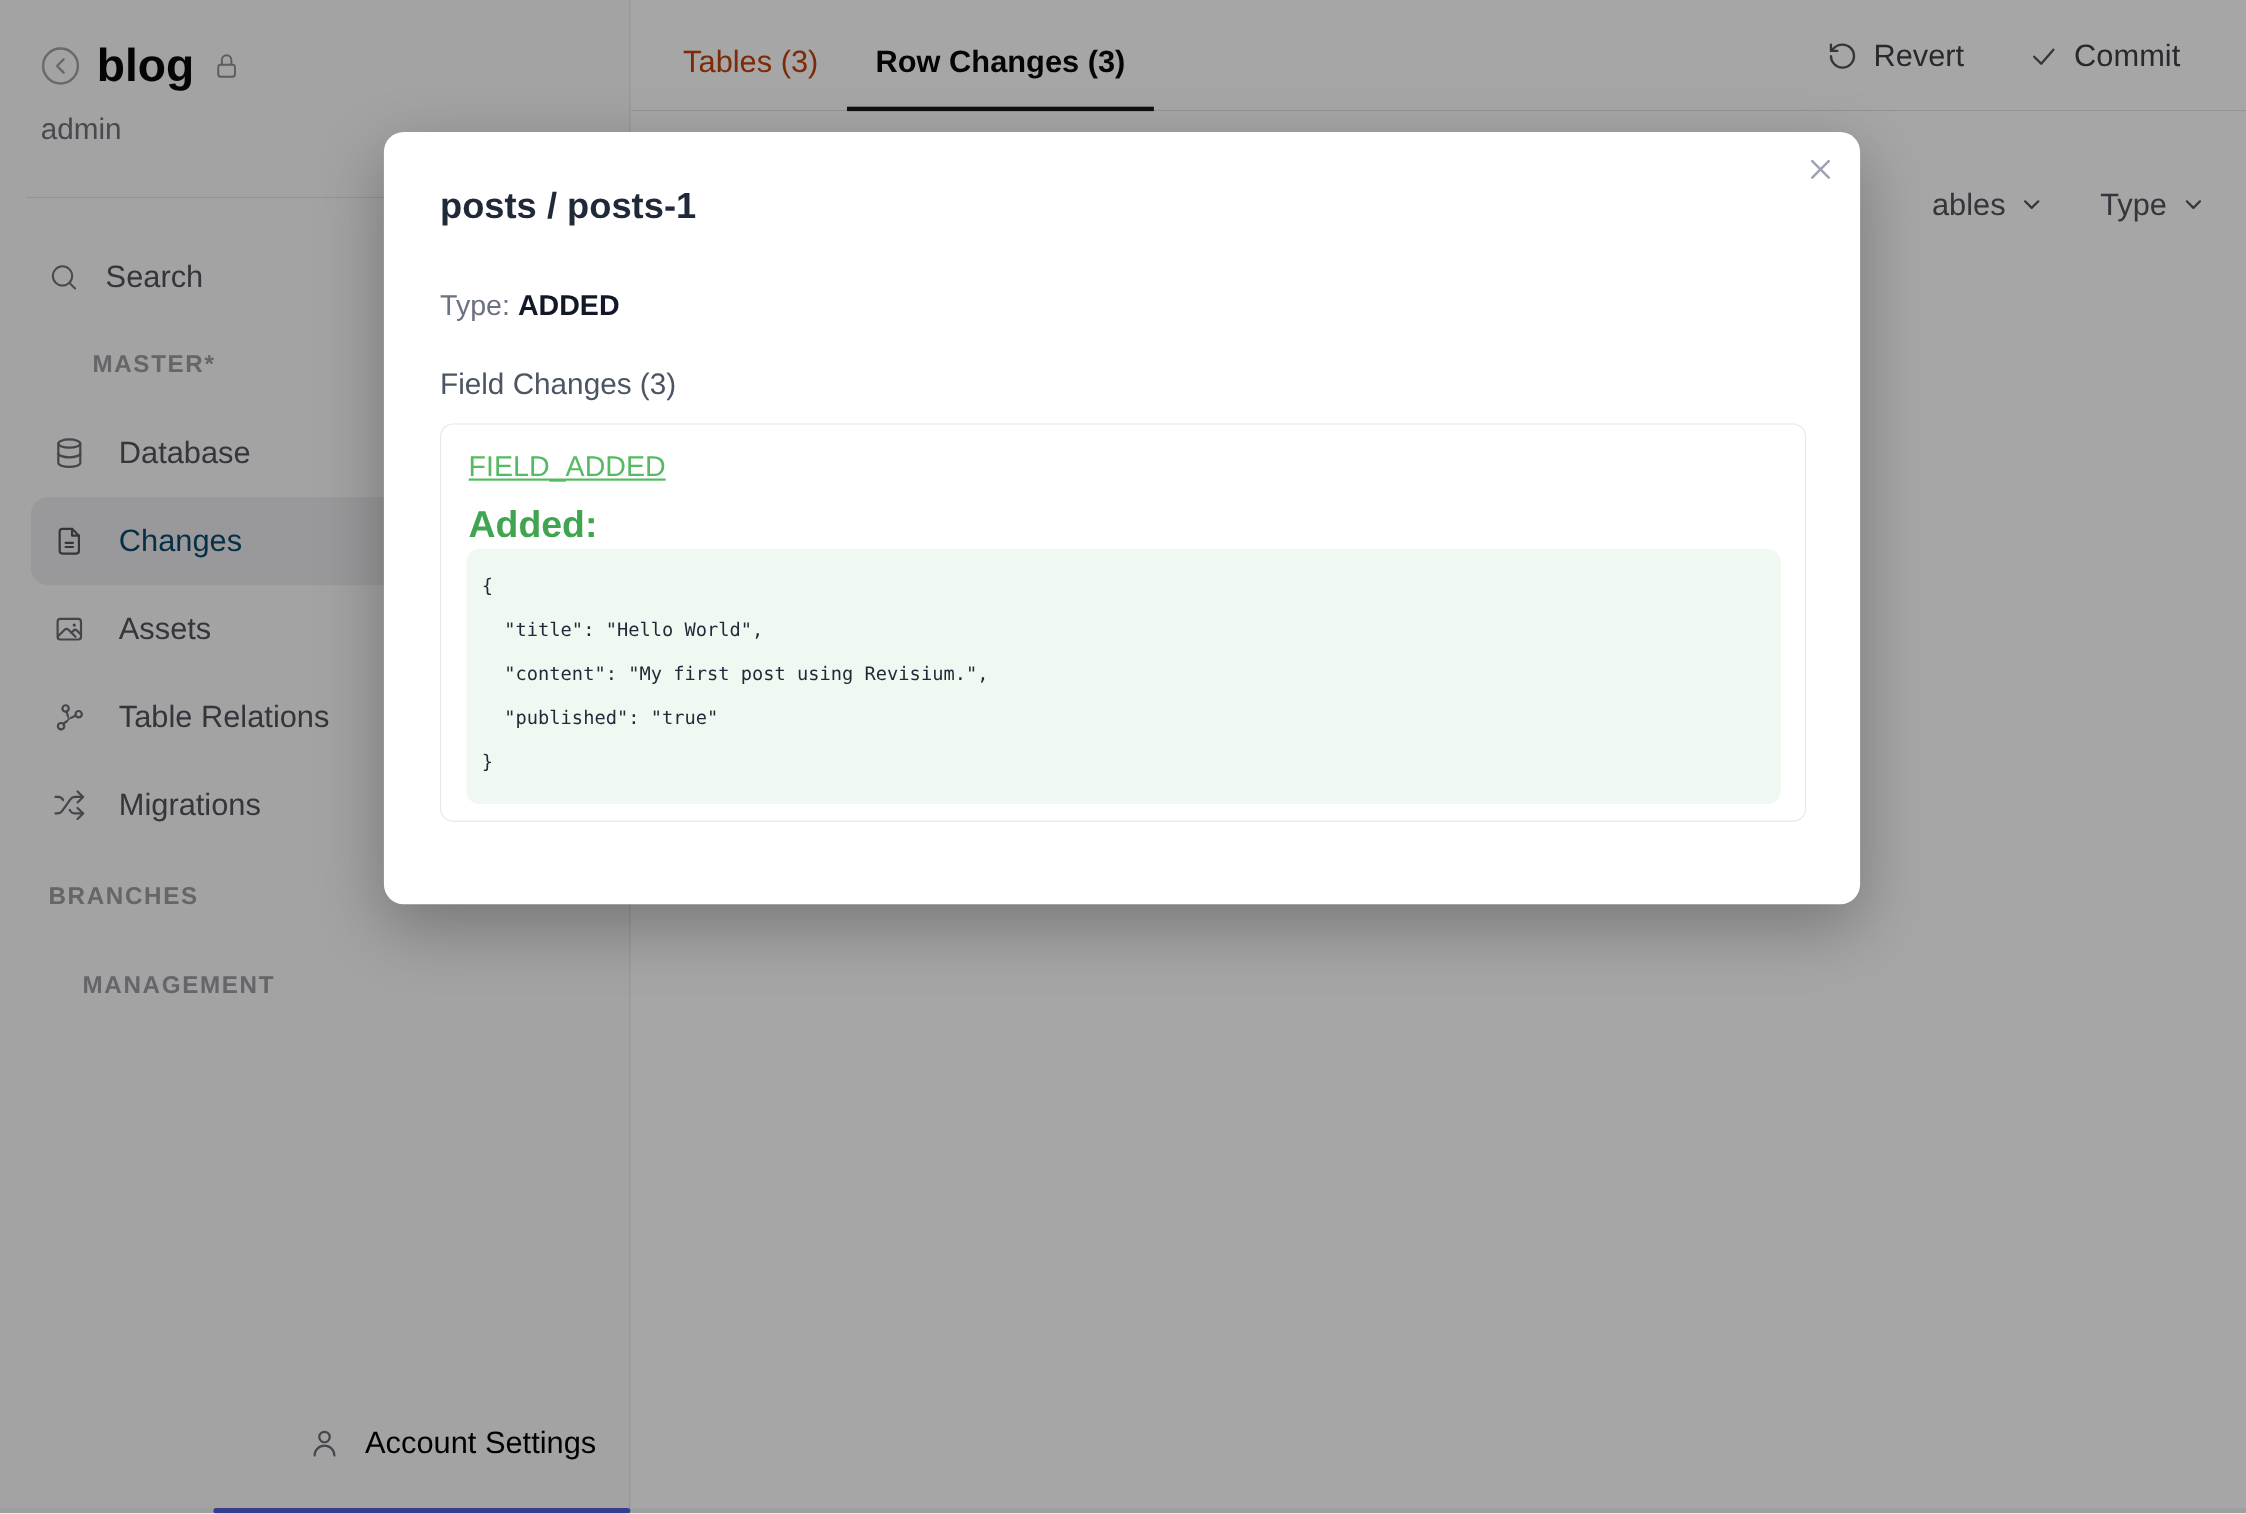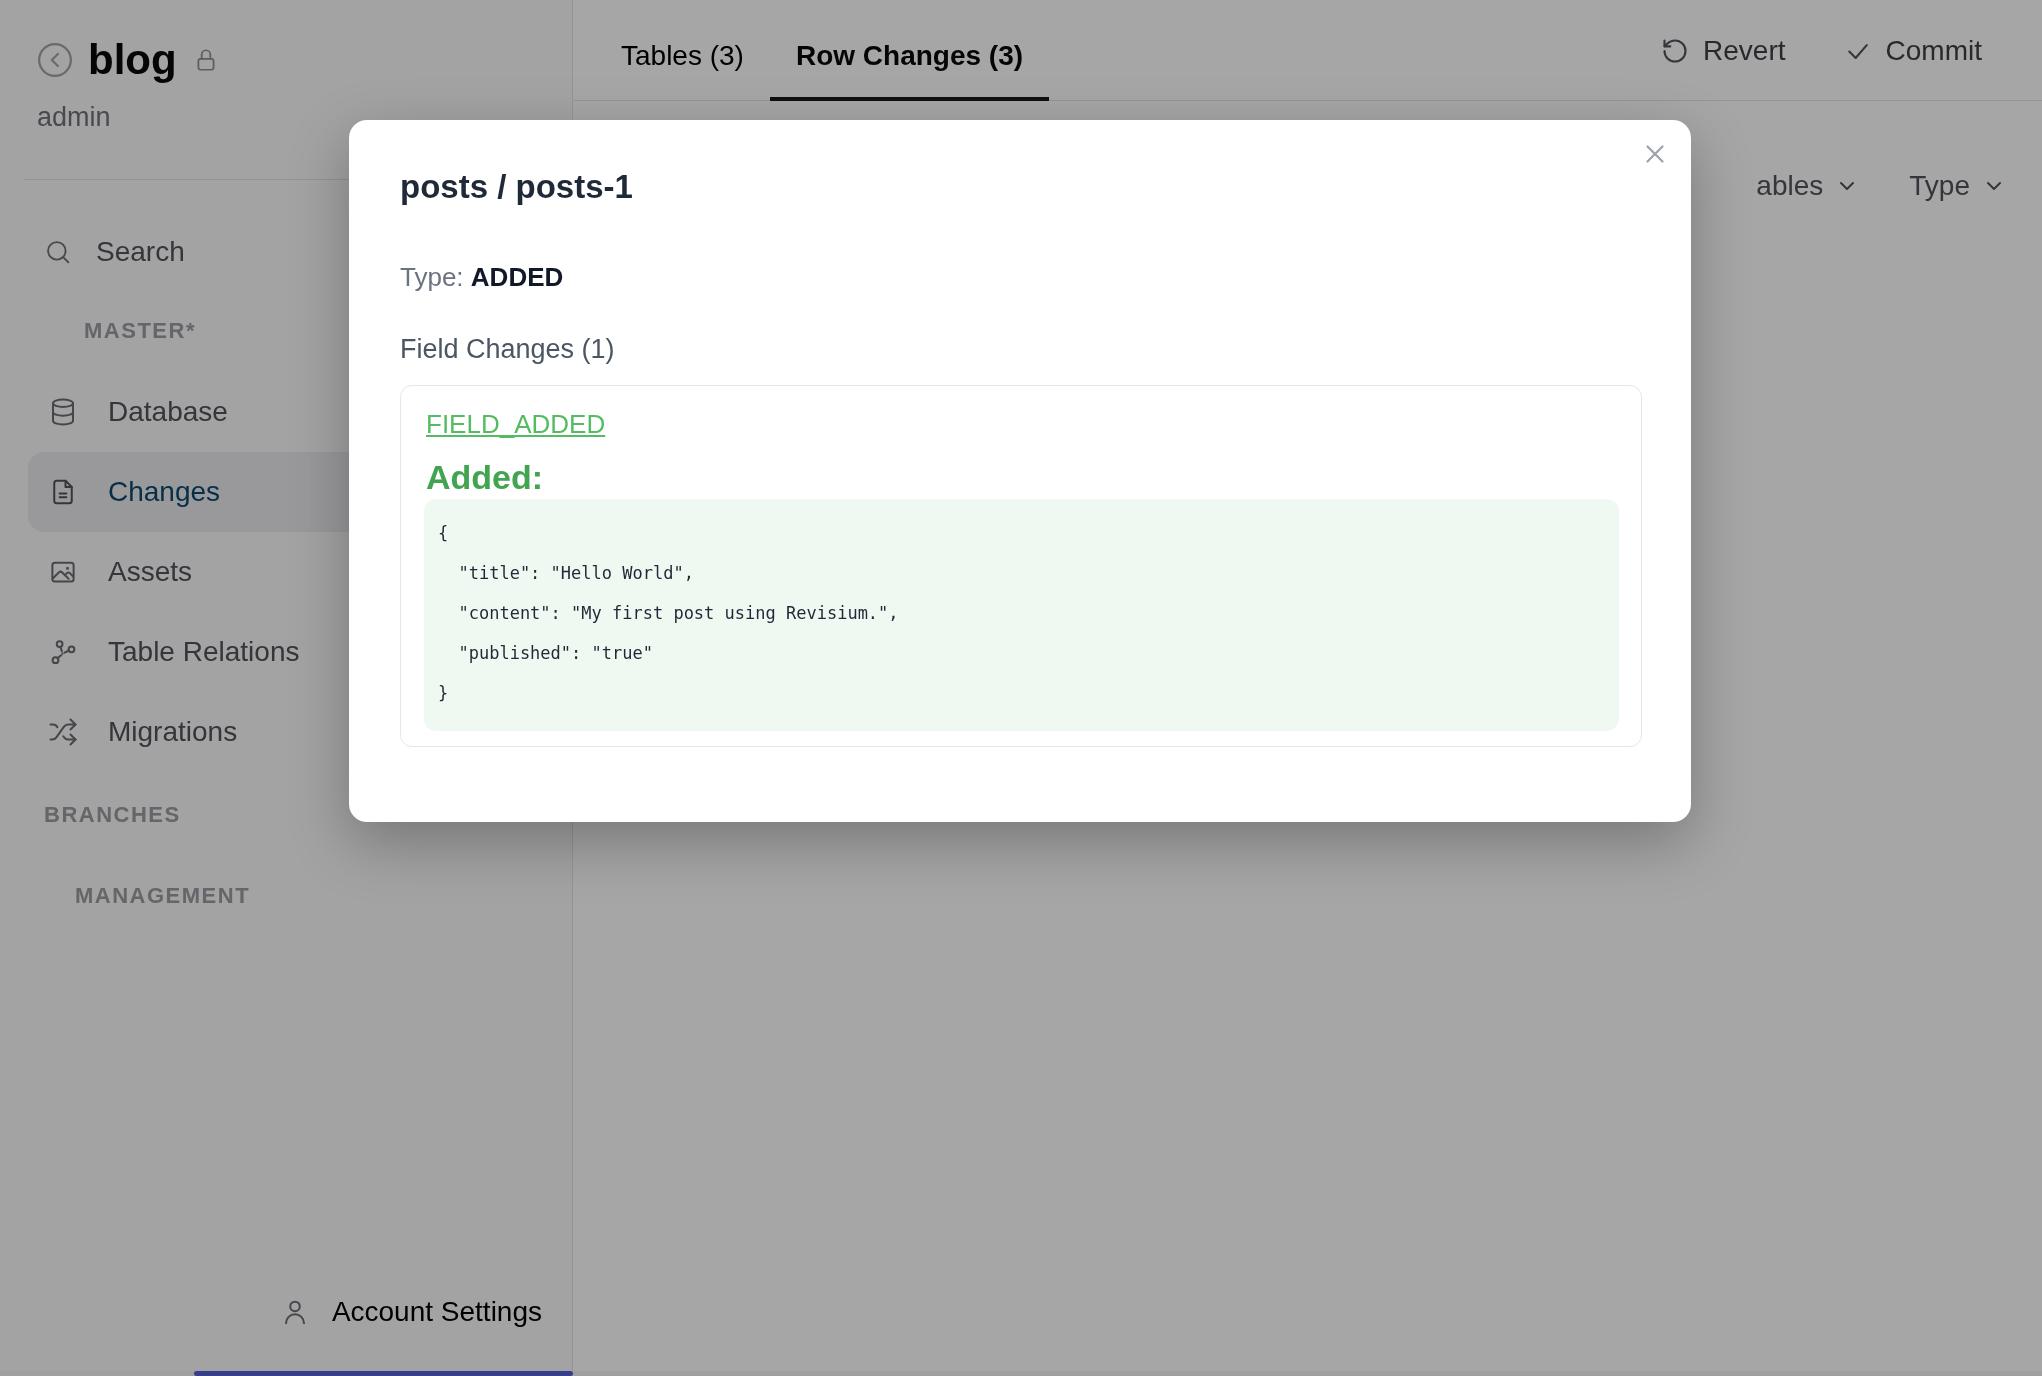--- a/index.html
+++ b/index.html
@@ -30,21 +30,21 @@
   .nav-item.active .icn{color:#52525b;}
   .account-row{position:absolute;top:1288px;left:30px;right:30px;height:48px;display:flex;
                align-items:center;gap:22px;padding-left:14px;font-size:28px;color:#000000;cursor:pointer;justify-content:flex-end;}
   .account-row .icn{width:30px;height:30px;color:#6b6b74;}
 
   
   .main{position:absolute;top:0;left:574px;right:0;bottom:0;background:#ffffff;}
   .topbar{position:absolute;top:0;left:0;right:0;height:101px;border-bottom:1px solid #e4e4e7;
           box-sizing:border-box;}
   .tabs{position:absolute;left:21px;top:0;height:101px;display:flex;}
-  .tab{display:flex;align-items:center;padding:14px 26px 0 26px;font-size:28px;color:#000000;
+  .tab{display:flex;align-items:center;padding:14px 26px 0 26px;font-size:28px;color:#c2410c;
        border-bottom:4px solid transparent;box-sizing:border-box;cursor:pointer;}
   .tab.active{color:#09090b;font-weight:600;border-bottom-color:#18181b;}
   .actions{position:absolute;right:60px;top:0;height:101px;display:flex;align-items:center;gap:58px;}
   .action-btn{display:flex;align-items:center;gap:14px;font-size:28px;color:#3f3f46;cursor:pointer;}
   .action-btn .icn{width:28px;height:28px;color:#52525b;}
   .filter-row{position:absolute;top:170px;right:36px;display:flex;align-items:center;gap:50px;
               font-size:28px;color:#52525b;}
   .filter{display:flex;align-items:center;gap:12px;cursor:pointer;}
   .filter .icn{width:24px;height:24px;color:#52525b;}
 
@@ -245,21 +245,21 @@
     <span class="icn modal-close">
       <svg viewBox="0 0 24 24" fill="none" stroke="currentColor" stroke-width="1.8" stroke-linecap="round" stroke-linejoin="round">
         <path d="M6 6l12 12M18 6 6 18"></path>
       </svg>
     </span>
     <div class="modal-title">posts / posts-1</div>
     <div class="modal-type">
       <span>Type:</span>
       <b>ADDED</b>
     </div>
-    <div class="modal-fc">Field Changes (1)</div>
+    <div class="modal-fc">Field Changes (3)</div>
 
     <div class="card">
       <div class="card-kind">FIELD_ADDED</div>
       <div class="card-added">Added:</div>
       <div class="codeblock">
         <pre>{
   "title": "Hello World",
   "content": "My first post using Revisium.",
   "published": "true"
 }</pre>

